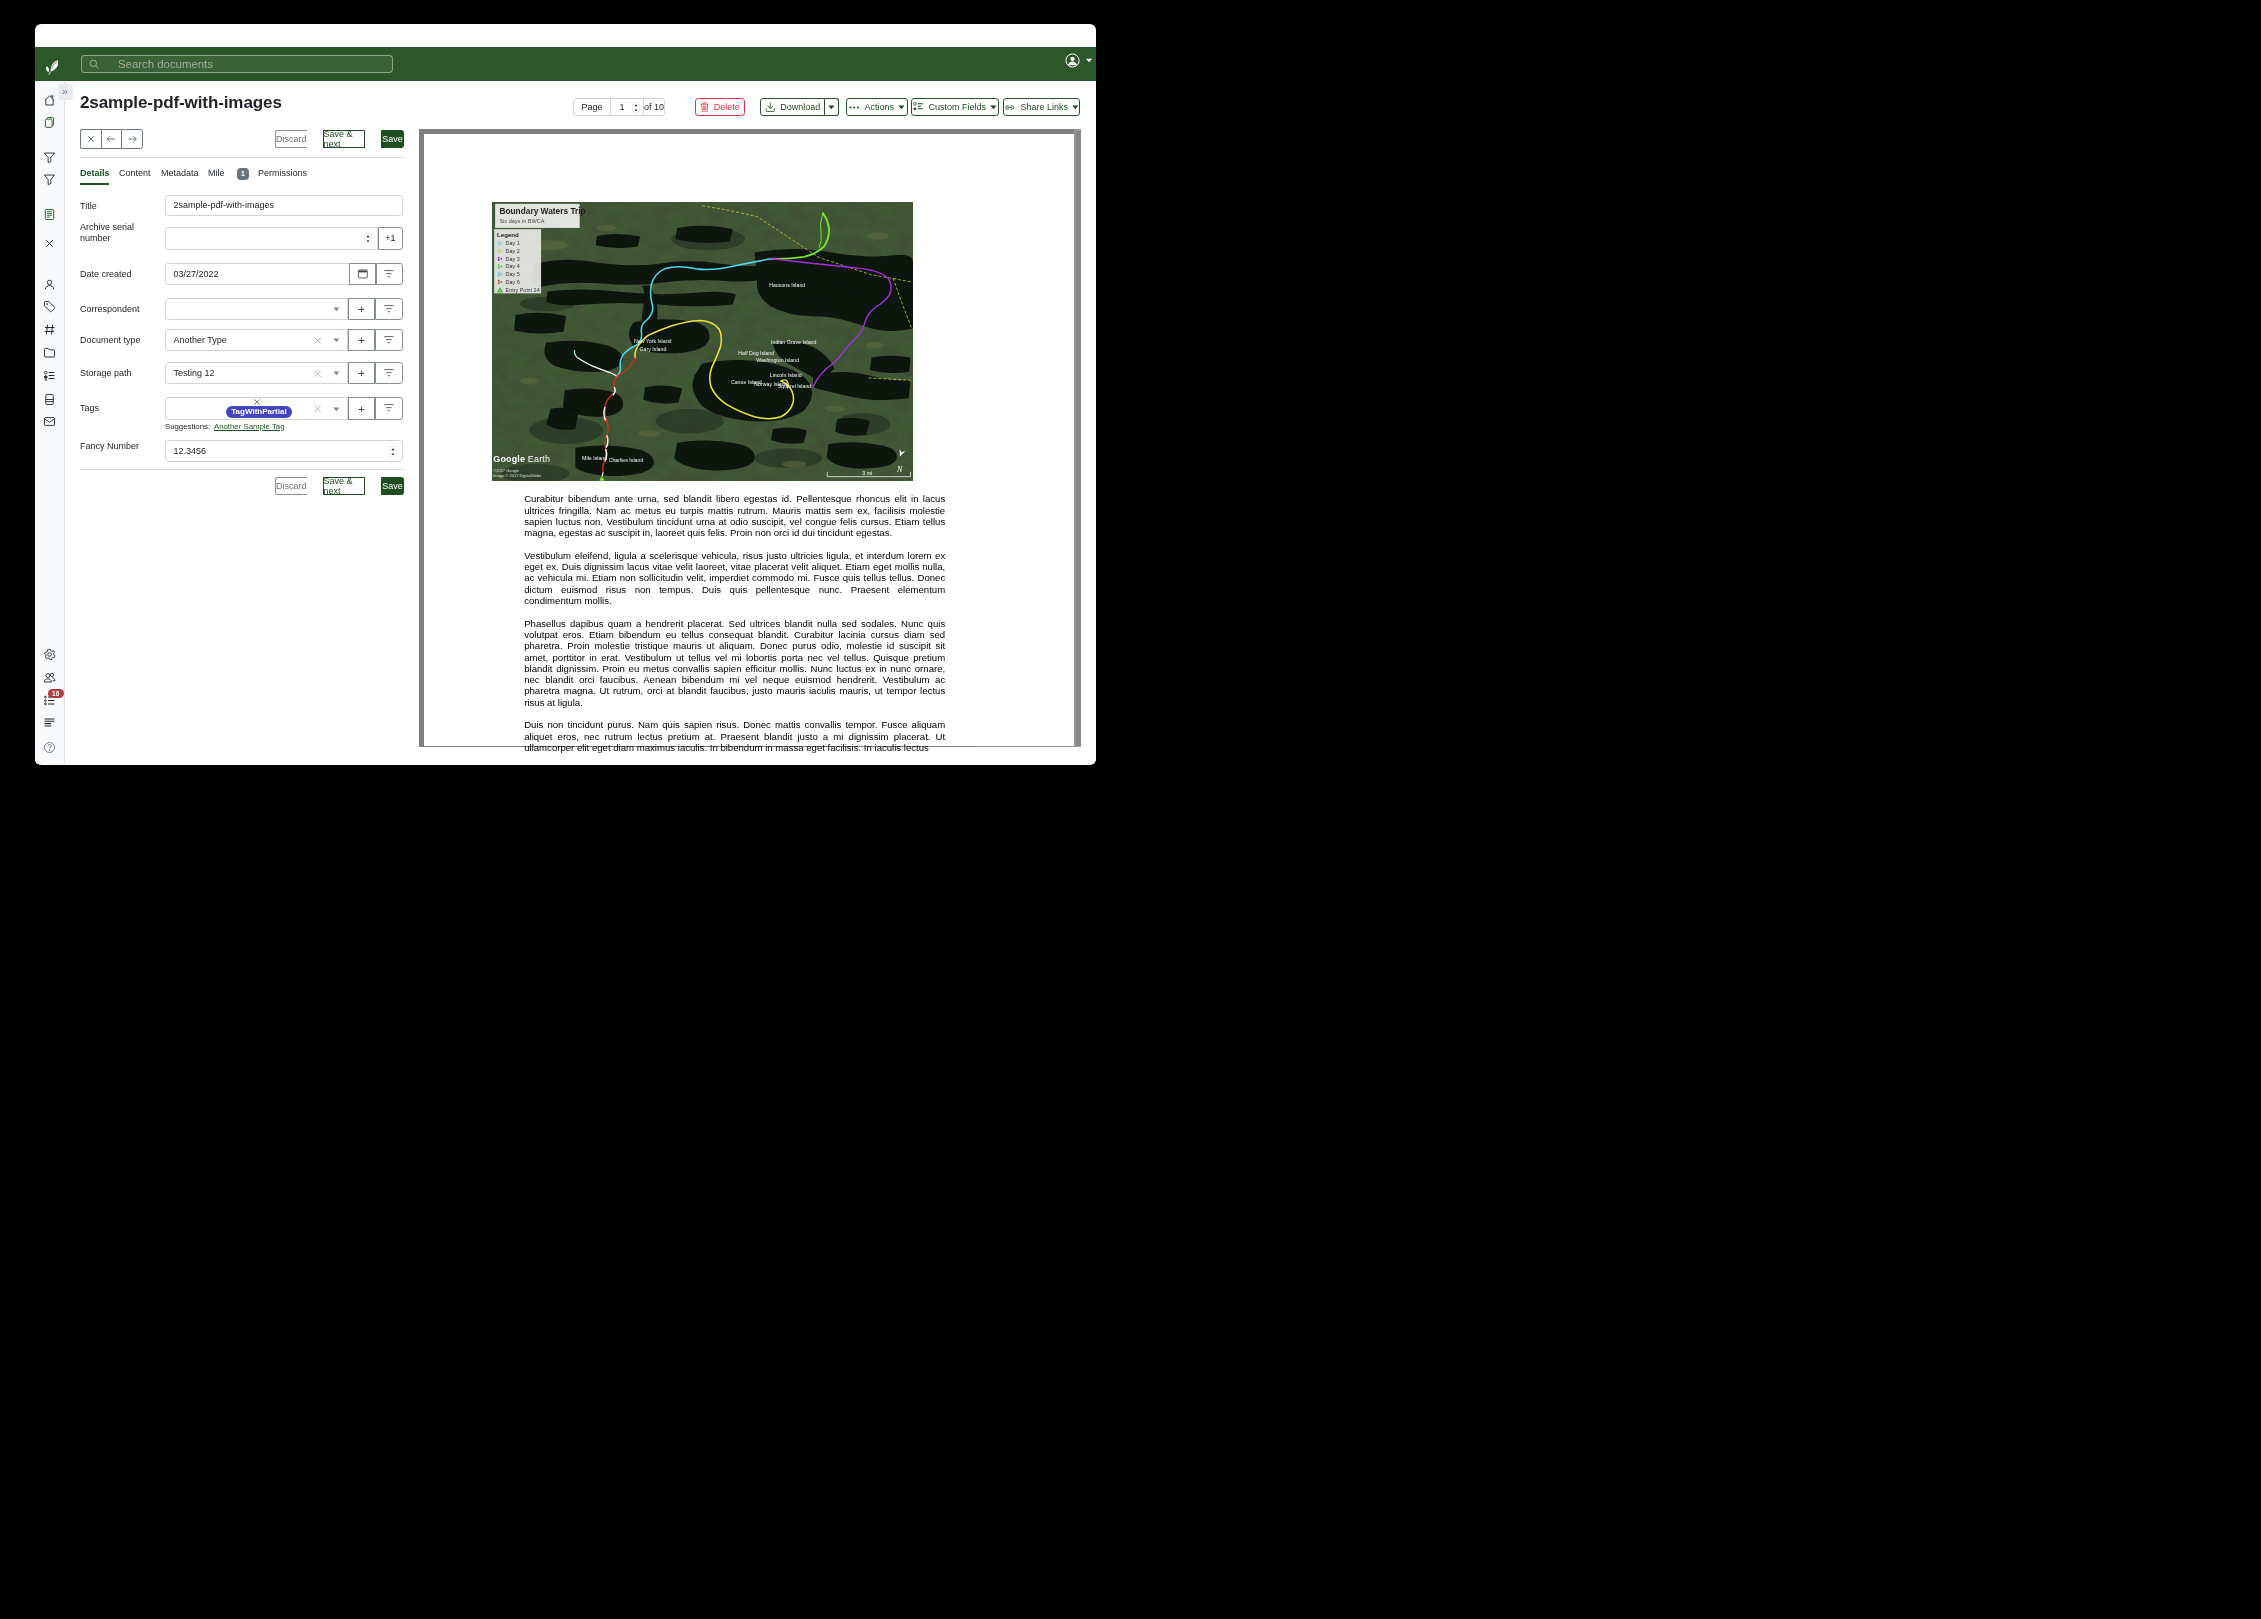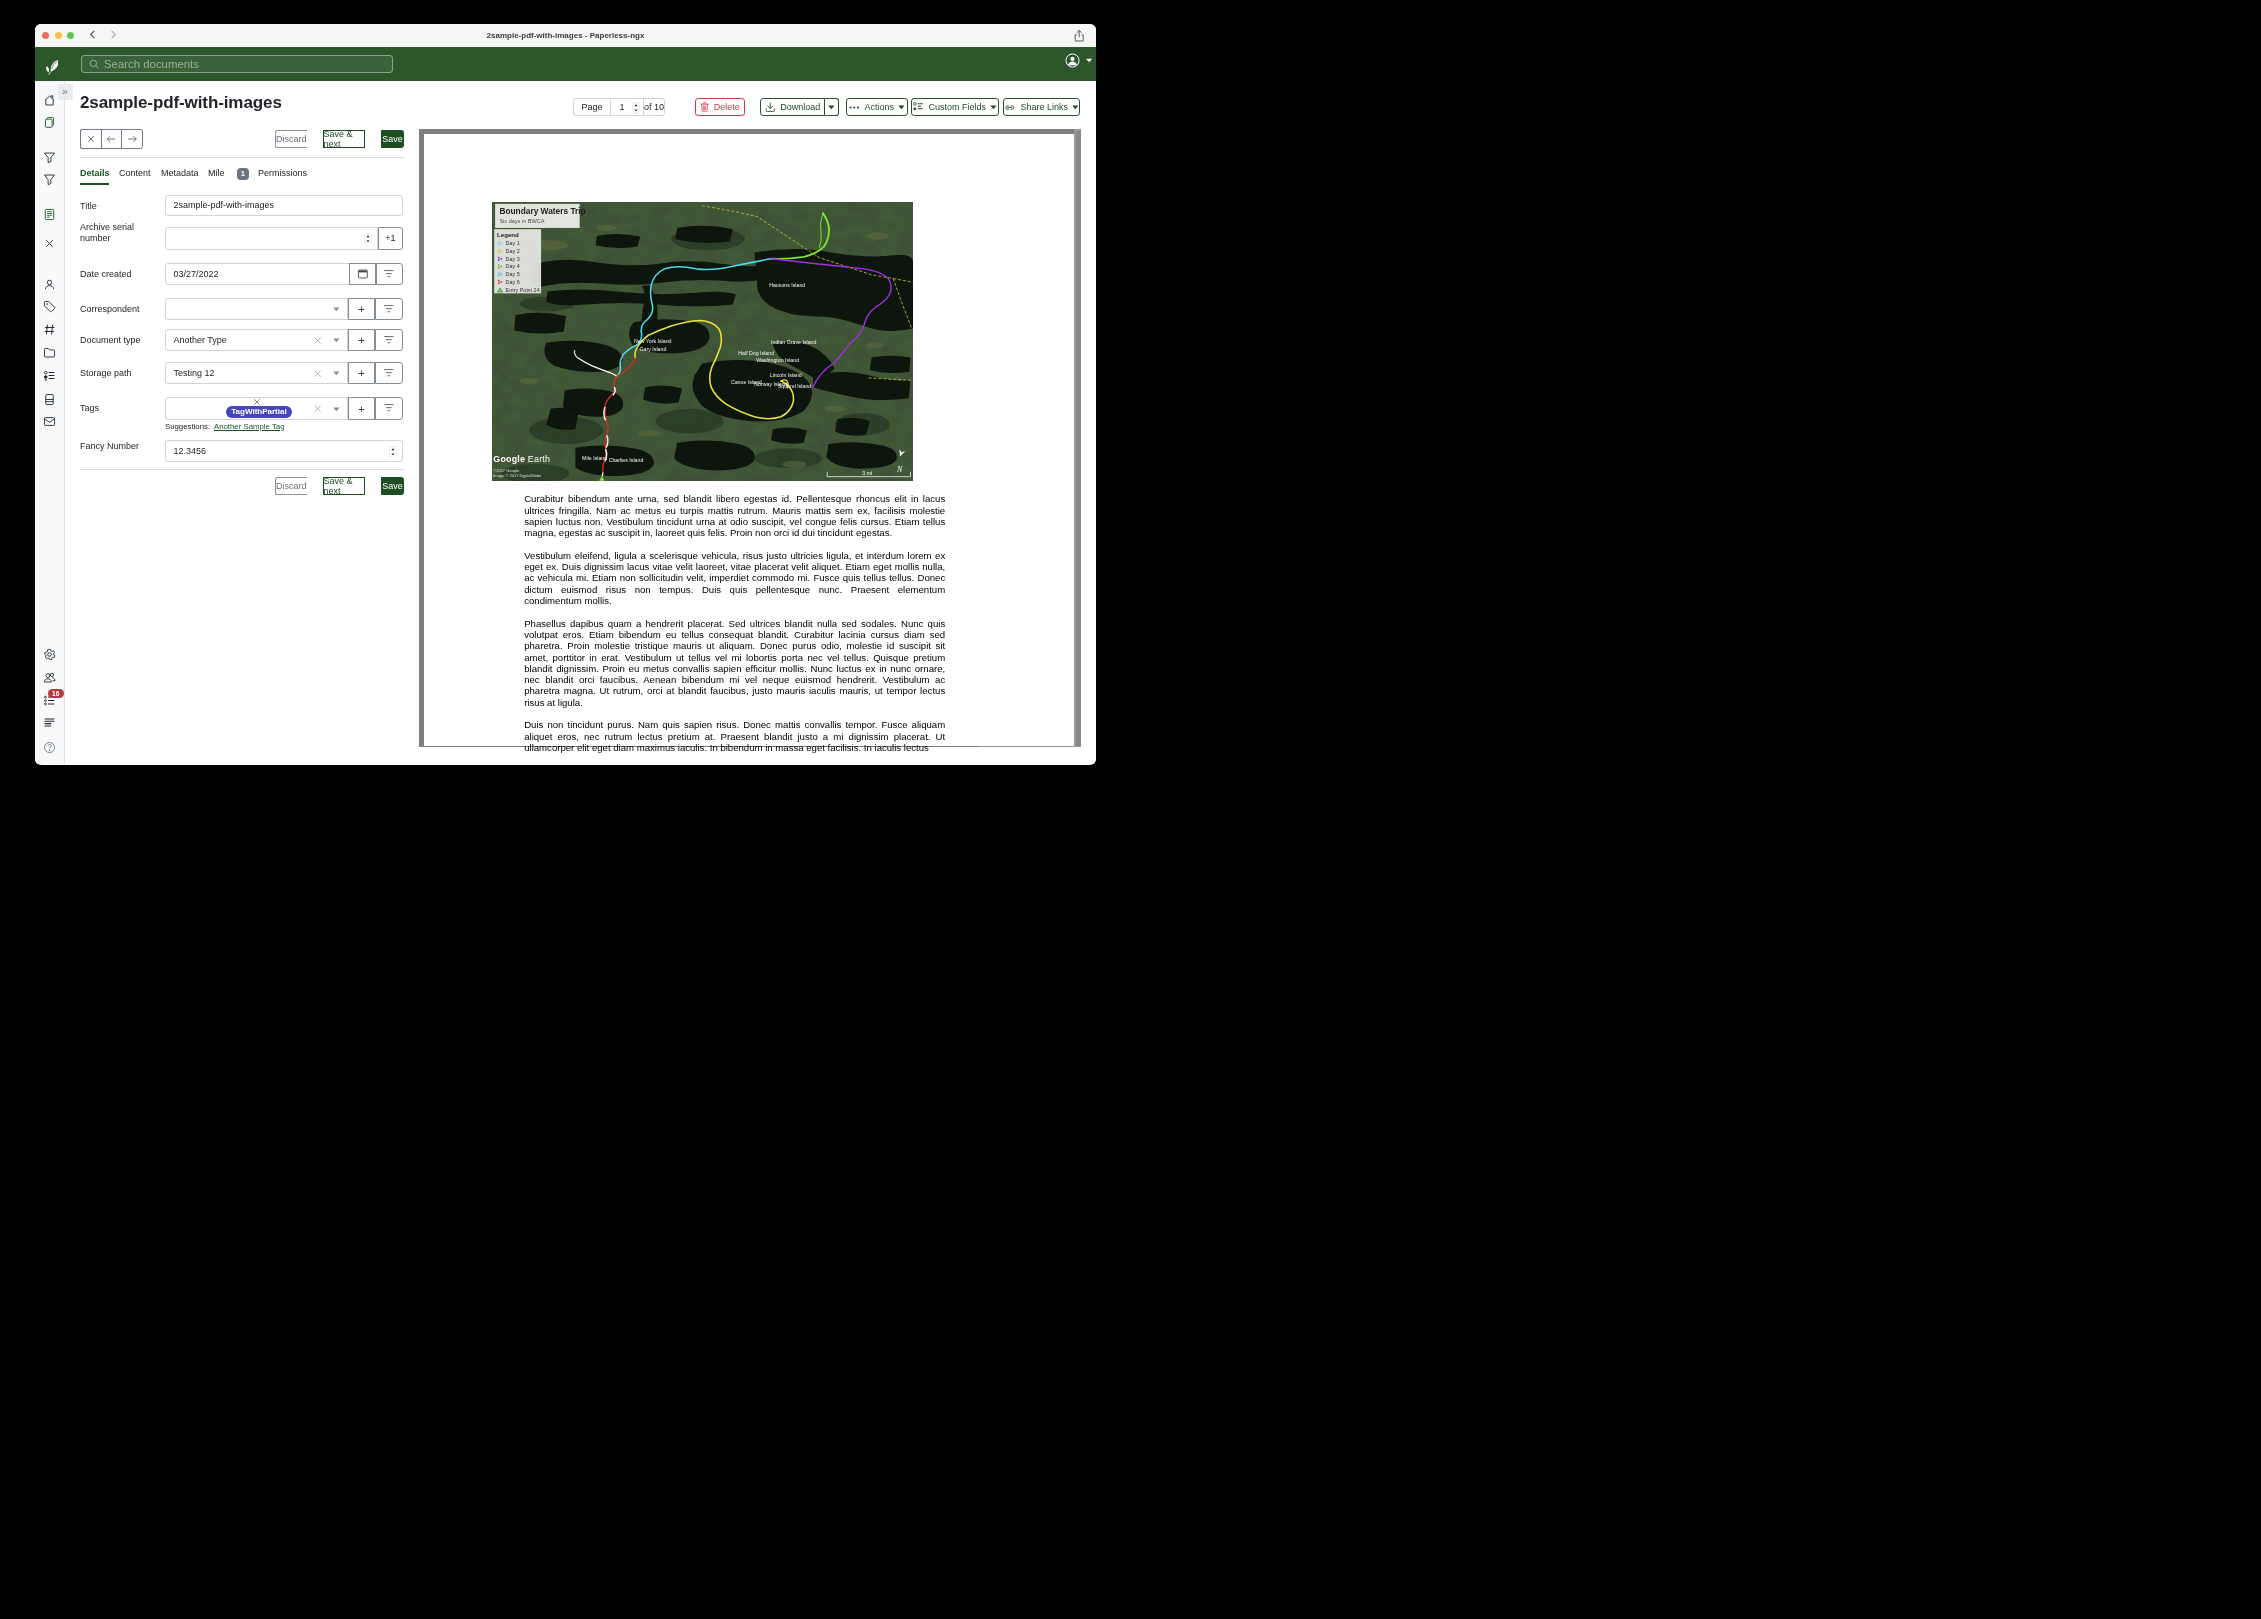--- a/index.html
+++ b/index.html
@@ -7,21 +7,21 @@
 .window { position:absolute; left:35px; top:23.5px; width:1061px; height:741px; background:#fff; border-radius:6.2px; overflow:hidden; }
 .titlebar { position:absolute; left:0; top:0; width:100%; height:23px; background:#f6f6f5; }
 .tl { position:absolute; top:8px; width:7px; height:7px; border-radius:50%; }
 .tl.r { left:7.4px; background:#ed6a5e; }
 .tl.y { left:20px; background:#f5bd4f; }
 .tl.g { left:32px; background:#61c554; }
 .navarrow { position:absolute; top:5.6px; width:11px; height:11px; }
 .wintitle { position:absolute; top:7px; left:0; width:100%; text-align:center; font-size:8px; font-weight:700; color:#3d3d3d; }
 .shareicon { position:absolute; top:5px; right:11px; }
 .navbar { position:absolute; left:0; top:23px; width:100%; height:35px; background:#2b572a; }
-.search { position:absolute; left:46px; top:8.3px; width:312px; height:18px; border:0.6px solid rgba(255,255,255,0.42); background:rgba(255,255,255,0.07); border-radius:3.7px; color:#9fae9c; font-size:11.4px; line-height:17.3px; padding-left:22px; }
+.search { position:absolute; left:46px; top:8.3px; width:312px; height:18px; border:0.6px solid rgba(255,255,255,0.42); background:rgba(255,255,255,0.07); border-radius:3.7px; color:#9fae9c; font-size:11.4px; line-height:17.3px; padding-left:36px; }
 .logo { position:absolute; left:8px; top:11.7px; }
 .avatar { position:absolute; right:3.4px; top:6.8px; }
 .main { position:absolute; left:0; top:57px; width:100%; height:683px; background:#fff; }
 .sidebar { position:absolute; left:0; top:0; width:30px; height:683px; background:#f8f9fa; border-right:0.6px solid #dee2e6; }
 .sicon { position:absolute; left:7.7px; width:13px; height:13px; }
 .content { position:absolute; left:0; top:0; width:1061px; height:683px; }
 
 .expandbtn { position:absolute; left:22.5px; top:3.4px; width:15px; height:16px; background:#e9ecef; border-radius:2.5px; color:#757d85; text-align:center; font-size:10.5px; line-height:15px; }
 h2.doctitle { position:absolute; left:45px; top:12.7px; font-size:17px; font-weight:700; color:#21252b; letter-spacing:-0.1px; }
 .navgroup { position:absolute; left:45px; top:48px; width:63px; height:20px; display:flex; }
@@ -47,39 +47,20 @@
 .redbtn { position:absolute; top:17.6px; height:18px; border:0.6px solid #dc3545; border-radius:3.1px; color:#dc3545; font-size:9px; white-space:nowrap; display:flex; align-items:center; justify-content:center; background:#fff; }
 
 .viewer { position:absolute; left:384px; top:48px; width:662px; height:618px; background:#7e7e7e; }
 .page { position:absolute; left:5.2px; top:5.9px; width:650px; height:612px; background:#fff; }
 .pdftext { position:absolute; left:68px; top:359px; width:421px; font-size:9.6px; line-height:11.3px; text-align:justify; color:#000;margin-left:32px; }
 .pdftext p { margin:0 0 11.3px 0; }
 </style>
 </head>
 <body>
 <div class="window">
-  <div class="titlebar">
-    <div class="tl r"></div>
-      <div class="tl y"></div>
-      <div class="tl g"></div>
-    <svg class="navarrow" style="left:52px" viewBox="0 0 18 18">
-        <path d="M11.5 3.5 L6 9 L11.5 14.5" stroke="#4f4f4f" stroke-width="1.8" fill="none" stroke-linecap="round" stroke-linejoin="round"></path>
-      </svg>
-    <svg class="navarrow" style="left:73px" viewBox="0 0 18 18">
-        <path d="M6.5 3.5 L12 9 L6.5 14.5" stroke="#a9a9a9" stroke-width="1.8" fill="none" stroke-linecap="round" stroke-linejoin="round"></path>
-      </svg>
-    <div class="wintitle">2sample-pdf-with-images - Paperless-ngx</div>
-    <svg class="shareicon" width="12.3" height="13.6" viewBox="0 0 20 22">
-        <g stroke="#4f4f4f" stroke-width="1.5" fill="none" stroke-linecap="round">
-          <path d="M10 2.5 V13"></path>
-          <path d="M6.5 5.5 L10 2.2 L13.5 5.5"></path>
-          <path d="M5.5 9.5 H3.5 V19.5 H16.5 V9.5 H14.5"></path>
-        </g>
-      </svg>
-  </div>
   <div class="navbar">
     <svg class="logo" width="15.4" height="16.7" viewBox="0 0 25 27">
         <g transform="rotate(15 13 22)">
           <path d="M18.8 1.6 C 22.0 6.2, 22.2 12.2, 17.4 17.6 C 15.9 19.4, 14.4 20.8, 13.0 21.8 C 11.2 19.0, 10.4 15.0, 11.8 10.8 C 13.2 6.6, 15.6 3.4, 18.8 1.6 Z" fill="#fff"></path>
           <path d="M18.2 3.8 C 14.6 7.6, 12.7 12.4, 12.9 17.4" stroke="#2b572a" stroke-width="1.1" fill="none"></path>
         </g>
         <path d="M6.3 13.2 C 8.8 14.6, 10.2 17.4, 9.6 20.9 C 9.45 21.7, 9.2 22.4, 8.9 23.0 C 6.6 21.8, 5.1 19.4, 5.0 16.6 C 5.0 15.3, 5.4 14.1, 6.3 13.2 Z" fill="#fff"></path>
         <path d="M13.0 21.8 C 11.6 23.2, 10.3 24.8, 9.6 26.4" stroke="#fff" stroke-width="1.4" fill="none" stroke-linecap="round"></path>
       </svg>
     <div class="search"><svg style="position:absolute;left:6.8px;top:3.7px" width="10.5" height="10.5" viewBox="0 0 17 17">

